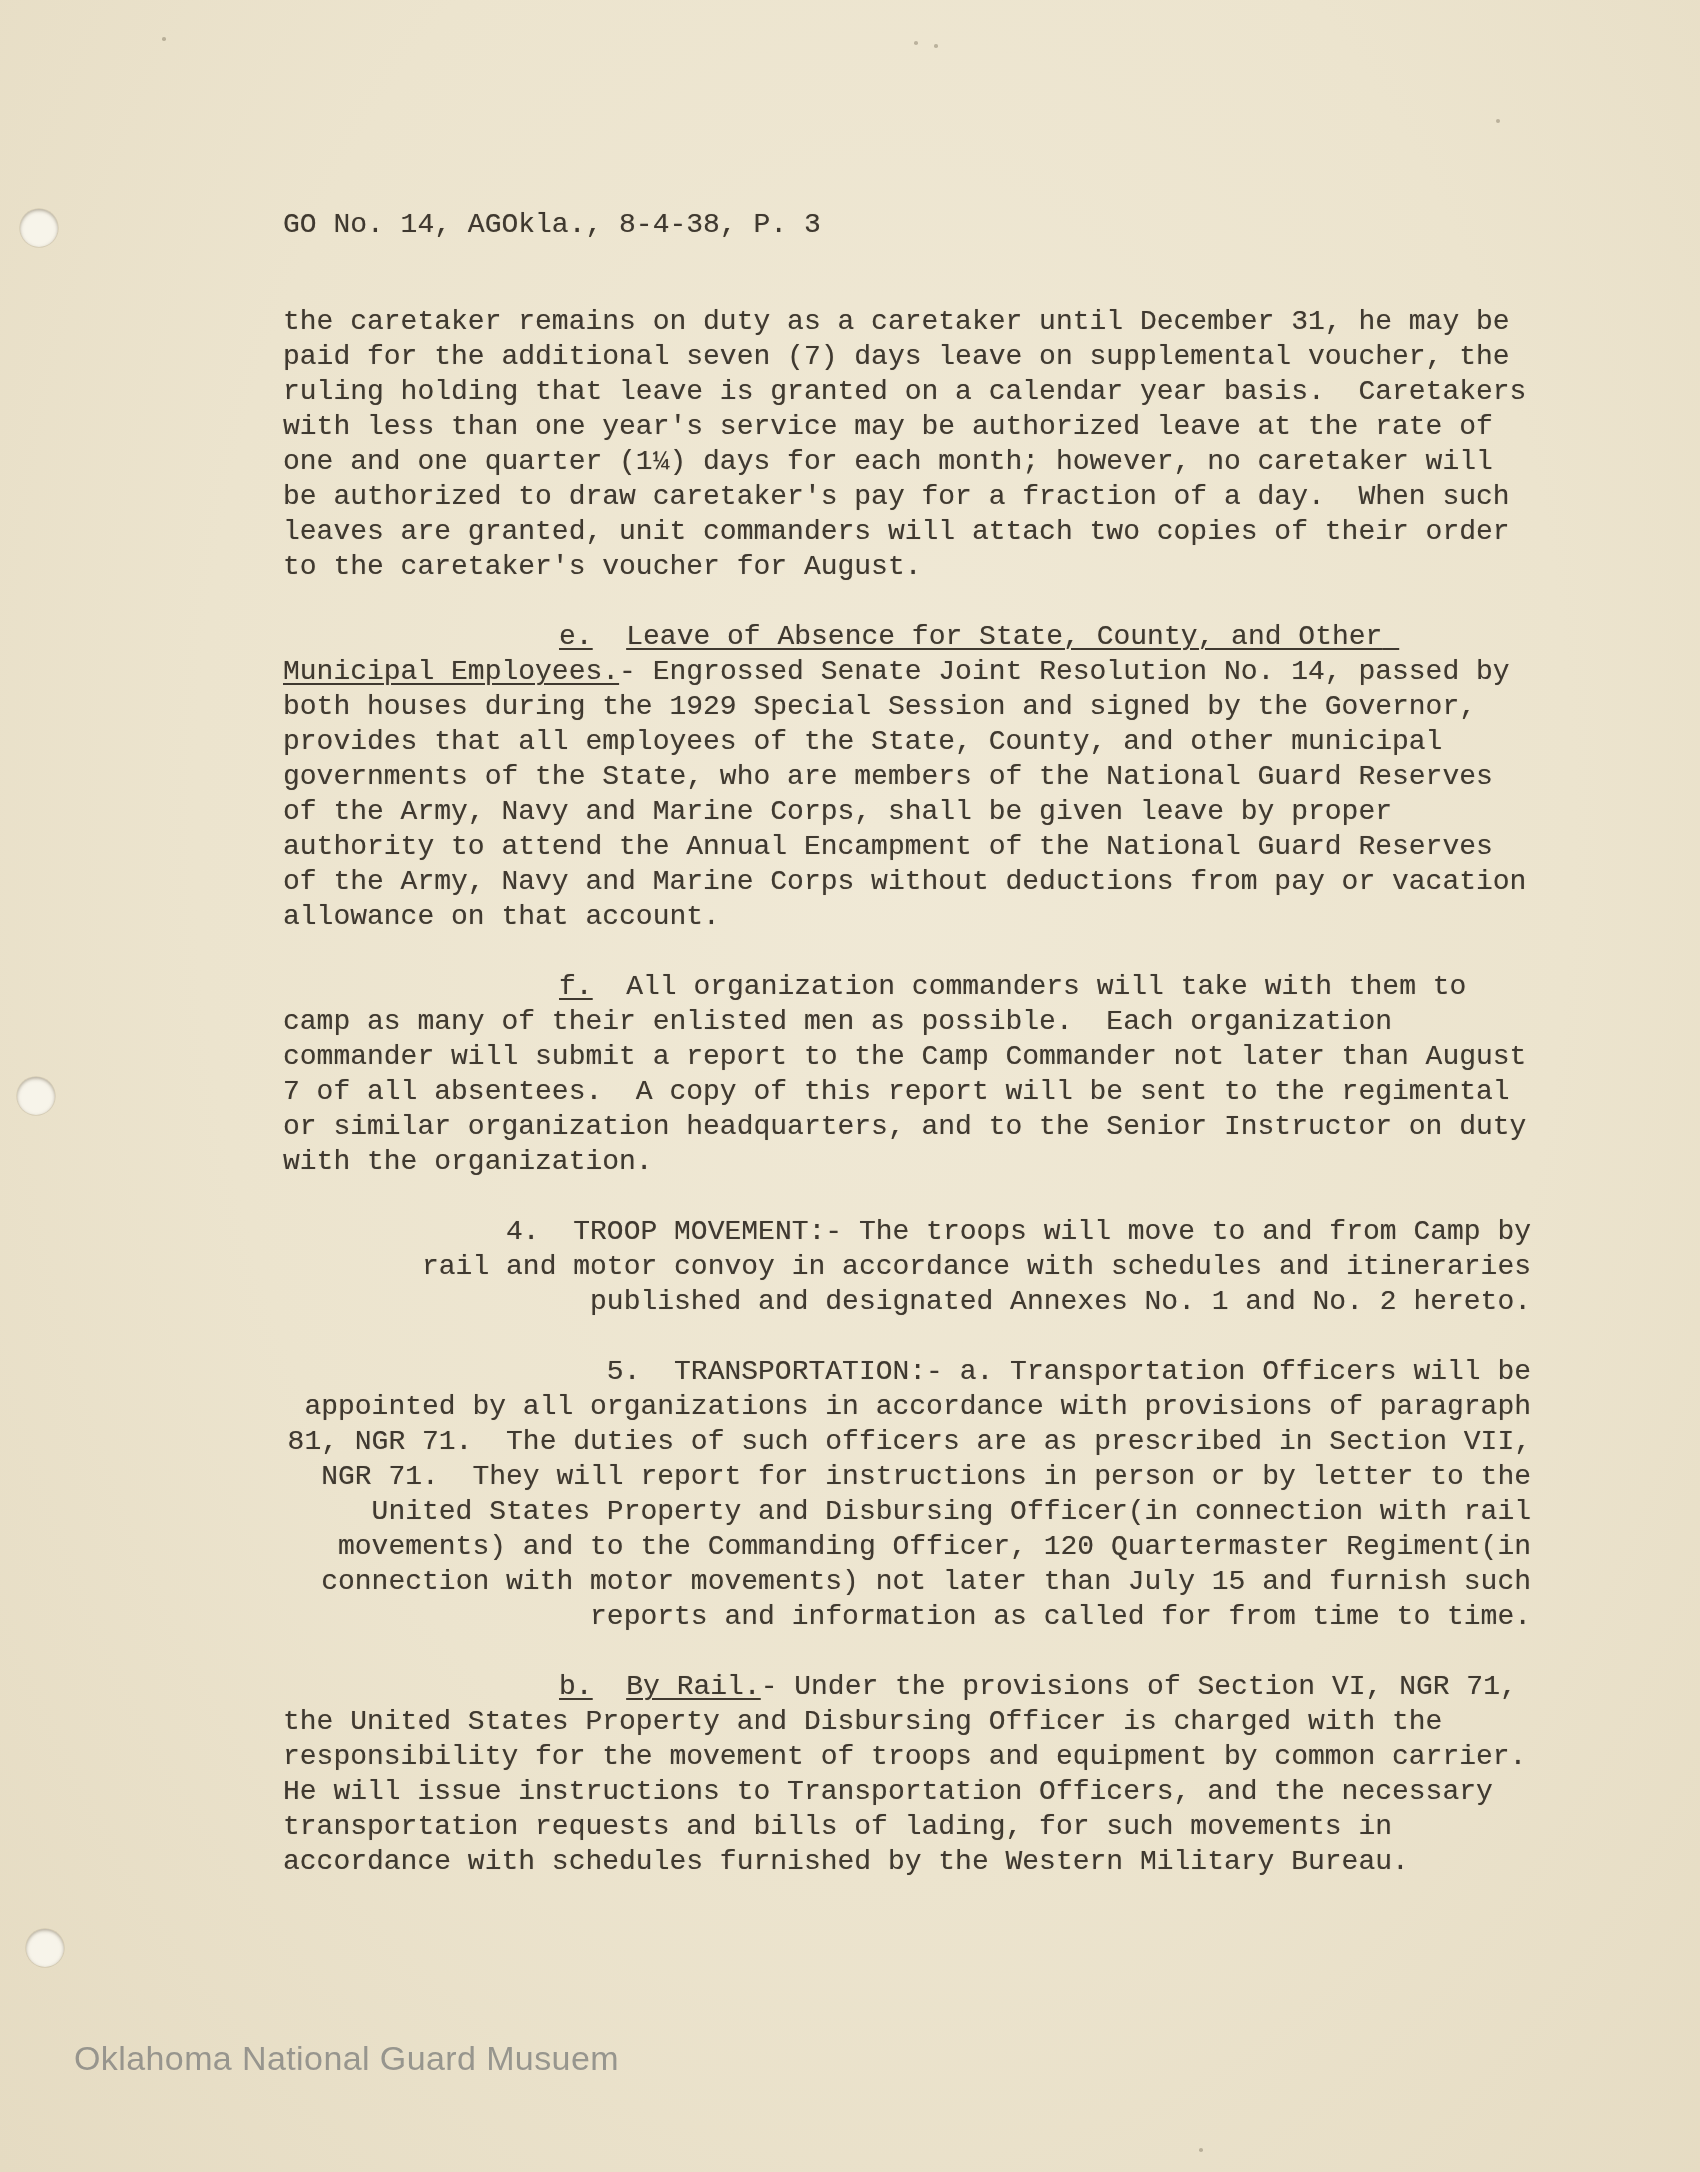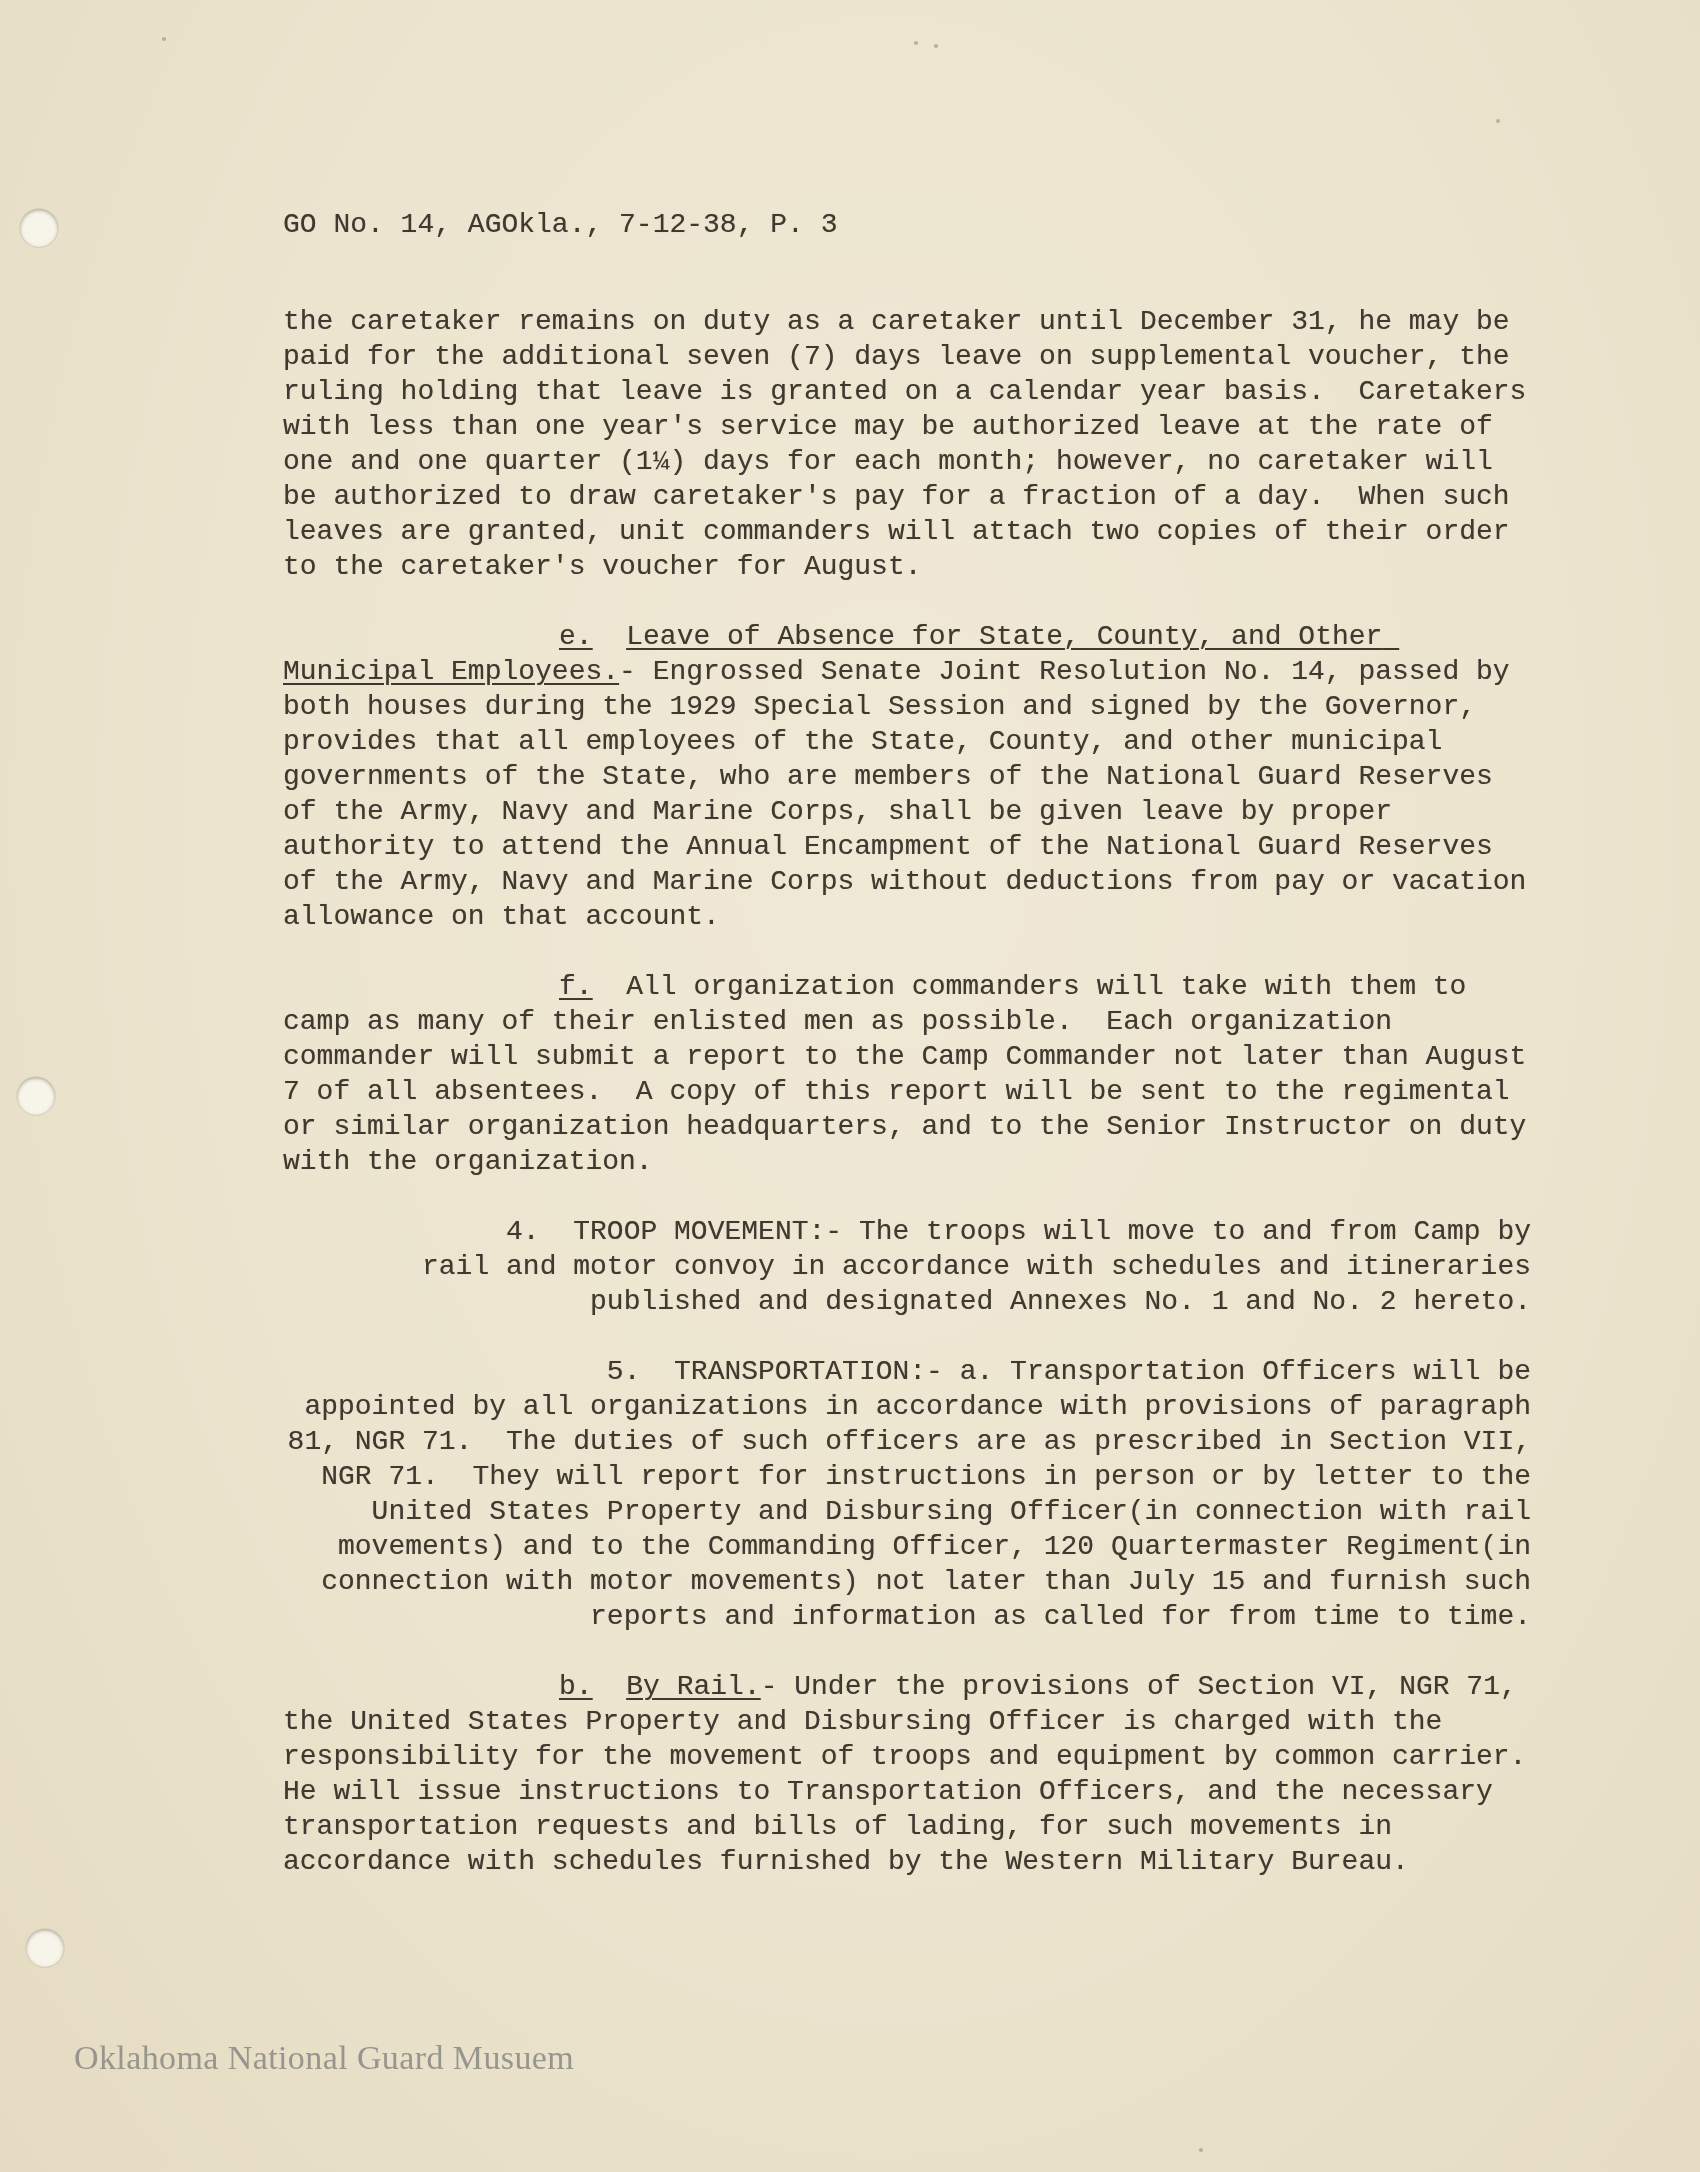--- a/index.html
+++ b/index.html
@@ -72,21 +72,21 @@
   .indent-number { text-indent: 159px; text-align: right; }
   .u {
     text-decoration: underline;
     text-decoration-thickness: 1.8px;
     text-underline-offset: 4.3px;
   }
   .watermark {
     position: absolute;
     left: 74px;
     top: 2039px;
-    font-family: Liberation Serif, serif;
+    font-family: Liberation Sans, sans-serif;
     font-size: 34px;
     color: var(--watermark);
     opacity: 0.9;
     text-shadow: none;
     letter-spacing: 0.4px;
   }
 </style>
 </head>
 <body>
 
@@ -96,21 +96,21 @@
   <div class="punch-hole hole-2"></div>
   <div class="punch-hole hole-3"></div>
 
   <div class="speck speck-1"></div>
   <div class="speck speck-2"></div>
   <div class="speck speck-3"></div>
   <div class="speck speck-4"></div>
   <div class="speck speck-5"></div>
 
   <div class="content">
-    <p class="doc-header">GO No. 14, AGOkla., 7-12-38, P. 3</p>
+    <p class="doc-header">GO No. 14, AGOkla., 8-4-38, P. 3</p>
     <div>
         <p class="para indent-none"><span>the caretaker remains on duty as a caretaker until December 31, he may be paid for the additional seven (7) days leave on supplemental voucher, the ruling holding that leave is granted on a calendar year basis.  Caretakers with less than one year's service may be authorized leave at the rate of one and one quarter (1¼) days for each month; however, no caretaker will be authorized to draw caretaker's pay for a fraction of a day.  When such leaves are granted, unit commanders will attach two copies of their order to the caretaker's voucher for August.</span></p>
         <p class="para indent-letter"><span class="u">e.</span><span>  </span><span class="u">Leave of Absence for State, County, and Other Municipal Employees.</span><span>- Engrossed Senate Joint Resolution No. 14, passed by both houses during the 1929 Special Session and signed by the Governor, provides that all employees of the State, County, and other municipal governments of the State, who are members of the National Guard Reserves of the Army, Navy and Marine Corps, shall be given leave by proper authority to attend the Annual Encampment of the National Guard Reserves of the Army, Navy and Marine Corps without deductions from pay or vacation allowance on that account.</span></p>
         <p class="para indent-letter"><span class="u">f.</span><span>  All organization commanders will take with them to camp as many of their enlisted men as possible.  Each organization commander will submit a report to the Camp Commander not later than August 7 of all absentees.  A copy of this report will be sent to the regimental or similar organization headquarters, and to the Senior Instructor on duty with the organization.</span></p>
         <p class="para indent-number"><span>4.  TROOP MOVEMENT:- The troops will move to and from Camp by rail and motor convoy in accordance with schedules and itineraries published and designated Annexes No. 1 and No. 2 hereto.</span></p>
         <p class="para indent-number"><span>5.  TRANSPORTATION:- a. Transportation Officers will be appointed by all organizations in accordance with provisions of paragraph 81, NGR 71.  The duties of such officers are as prescribed in Section VII, NGR 71.  They will report for instructions in person or by letter to the United States Property and Disbursing Officer(in connection with rail movements) and to the Commanding Officer, 120 Quartermaster Regiment(in connection with motor movements) not later than July 15 and furnish such reports and information as called for from time to time.</span></p>
         <p class="para indent-letter"><span class="u">b.</span><span>  </span><span class="u">By Rail.</span><span>- Under the provisions of Section VI, NGR 71, the United States Property and Disbursing Officer is charged with the responsibility for the movement of troops and equipment by common carrier.  He will issue instructions to Transportation Officers, and the necessary transportation requests and bills of lading, for such movements in accordance with schedules furnished by the Western Military Bureau.</span></p>
       </div>
   </div>
 

